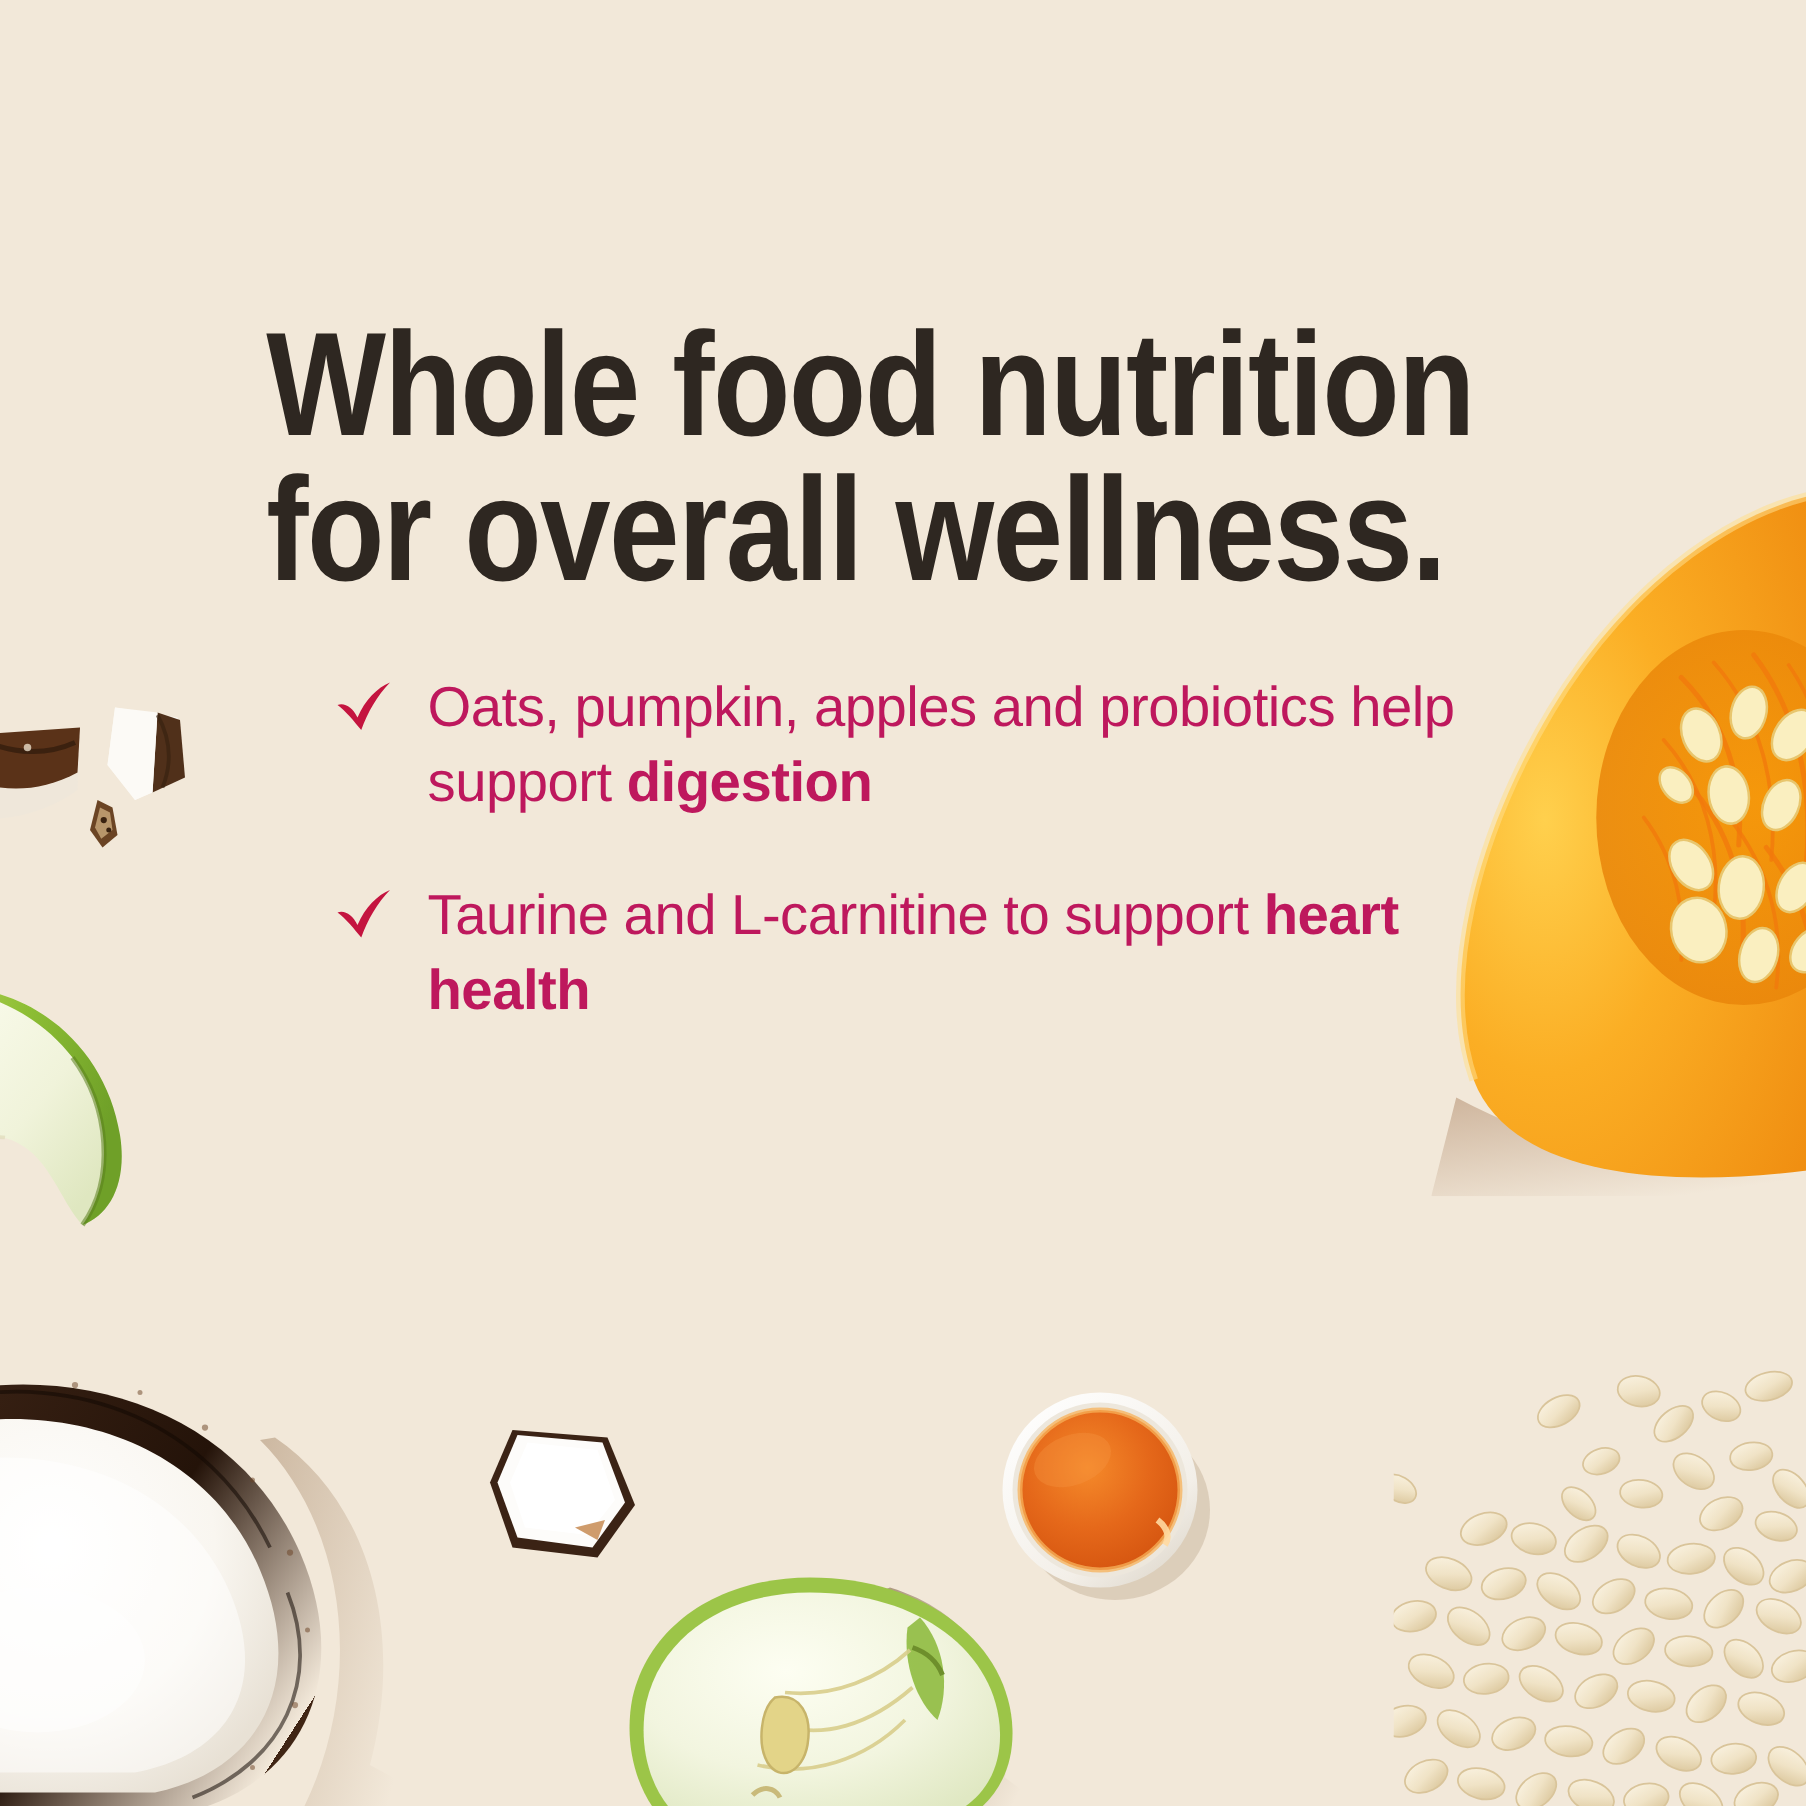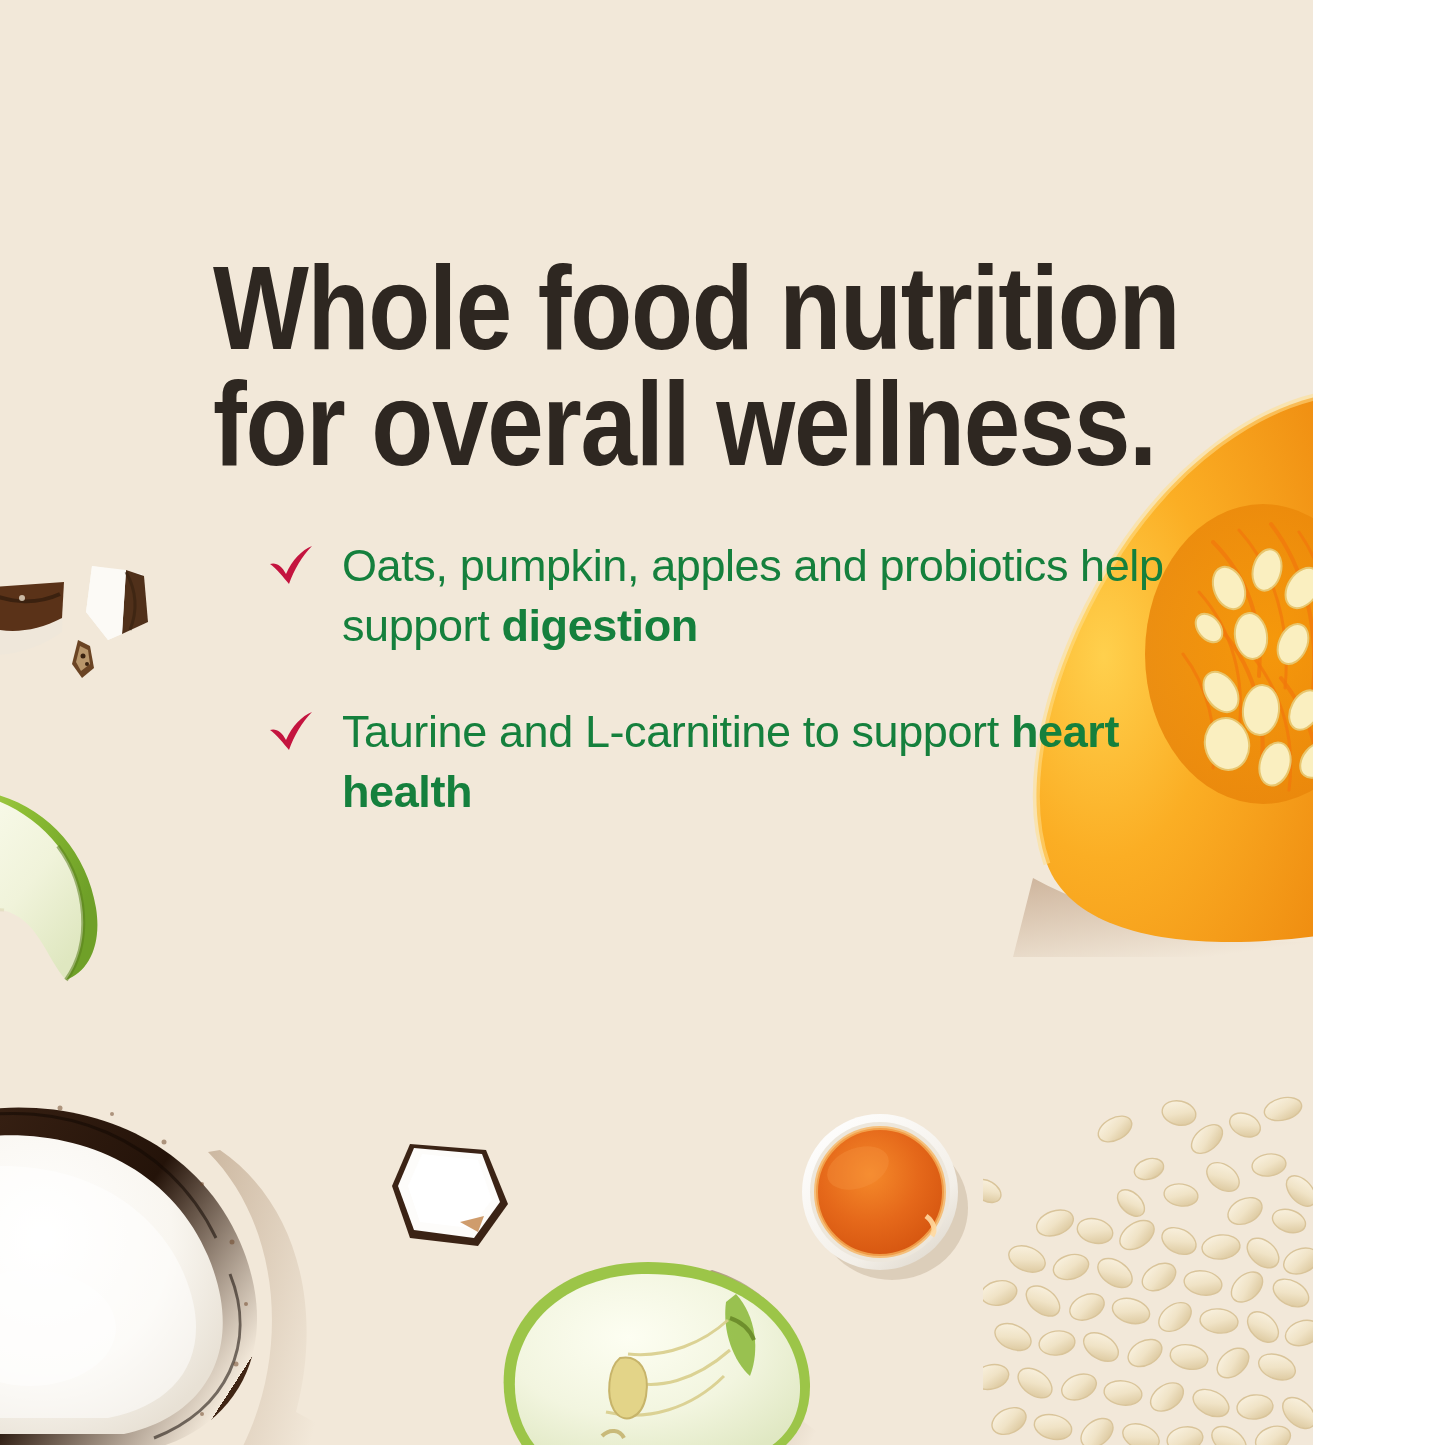--- a/index.html
+++ b/index.html
@@ -3,21 +3,21 @@
 <meta charset="utf-8">
 <title>Whole food nutrition</title>
 <style>
   html, body {
     margin: 0;
     padding: 0;
     background: #ffffff;
   }
   #stage {
     position: relative;
-    width: 1313px;
+    width: 1445px;
     height: 1445px;
     background: #F2E8D9;
     overflow: hidden;
     font-family: "Liberation Sans", sans-serif;
   }
 
   
   #headline {
     position: absolute;
     left: 213px;
@@ -52,21 +52,21 @@
   .check-icon {
     position: absolute;
     left: 0;
     top: 8px;
     width: 48px;
     height: 44px;
     display: block;
   }
   .bullet-text {
     display: block;
-    color: #15803d;
+    color: #be185d;
     font-family: "Liberation Sans", sans-serif;
     font-weight: 400;
     font-size: 45px;
     line-height: 1.33;
     letter-spacing: -0.4px;
   }
   .bullet-text b { font-weight: 700; }
 
   
   .art { position: absolute; z-index: 5; pointer-events: none; }

